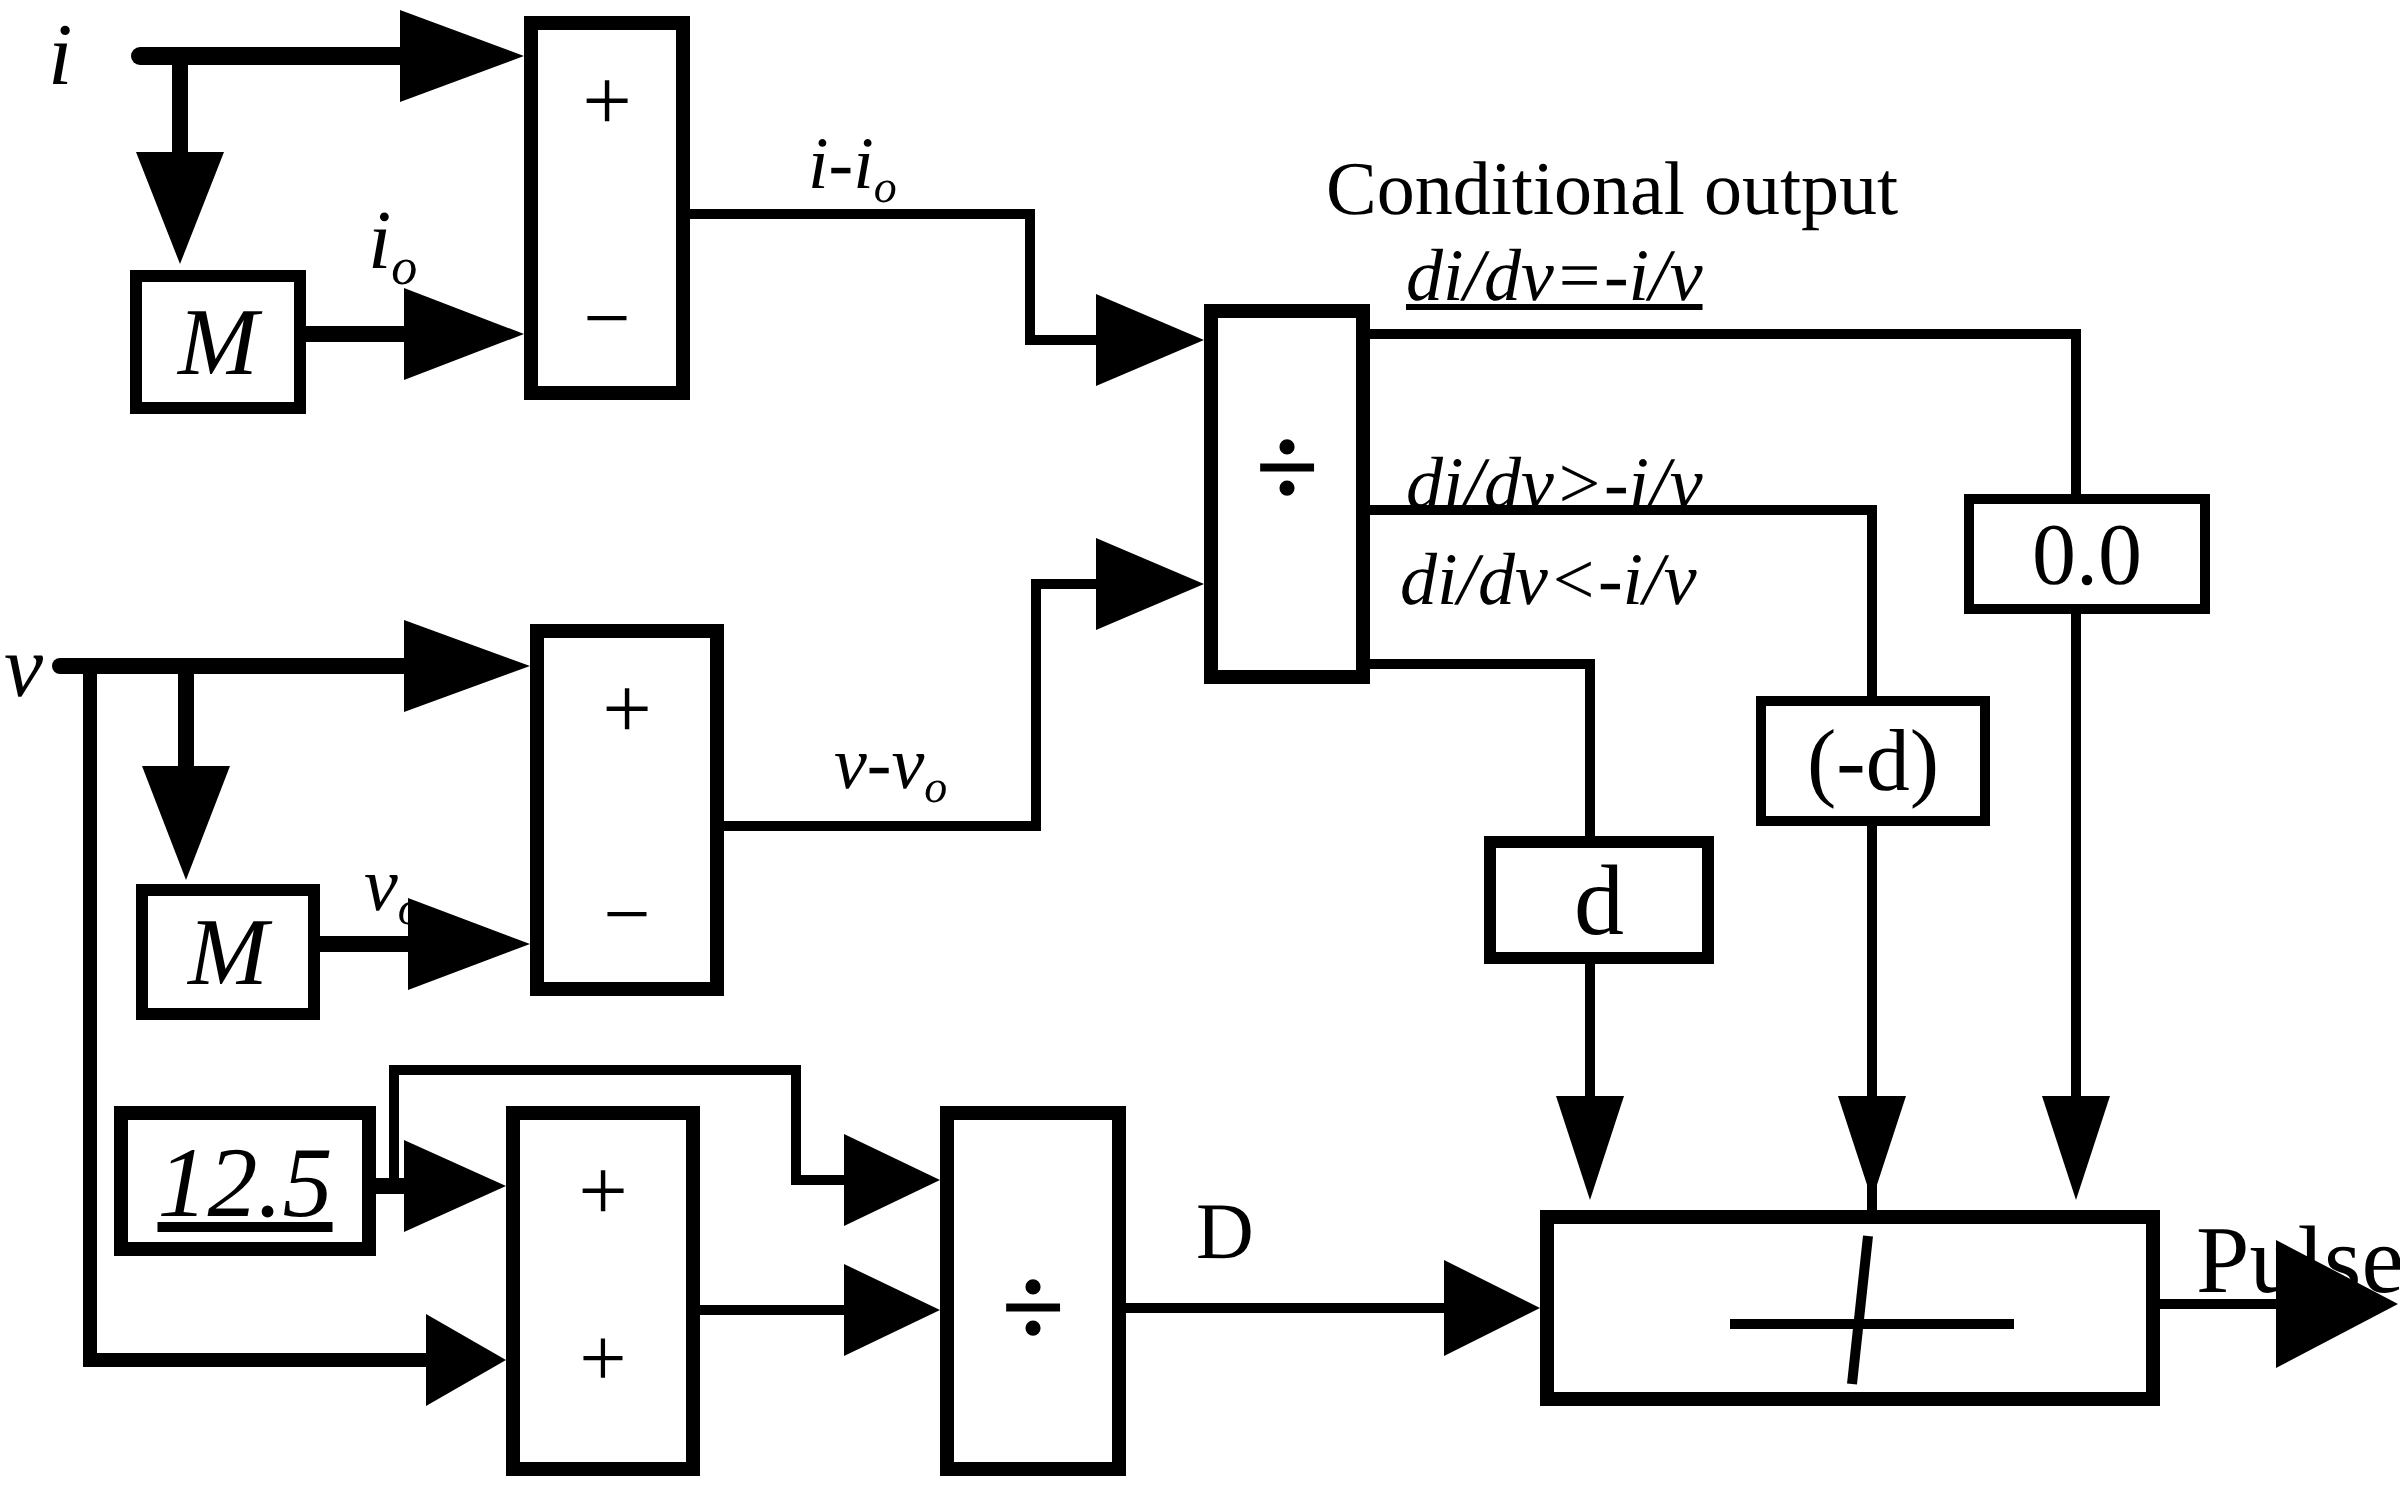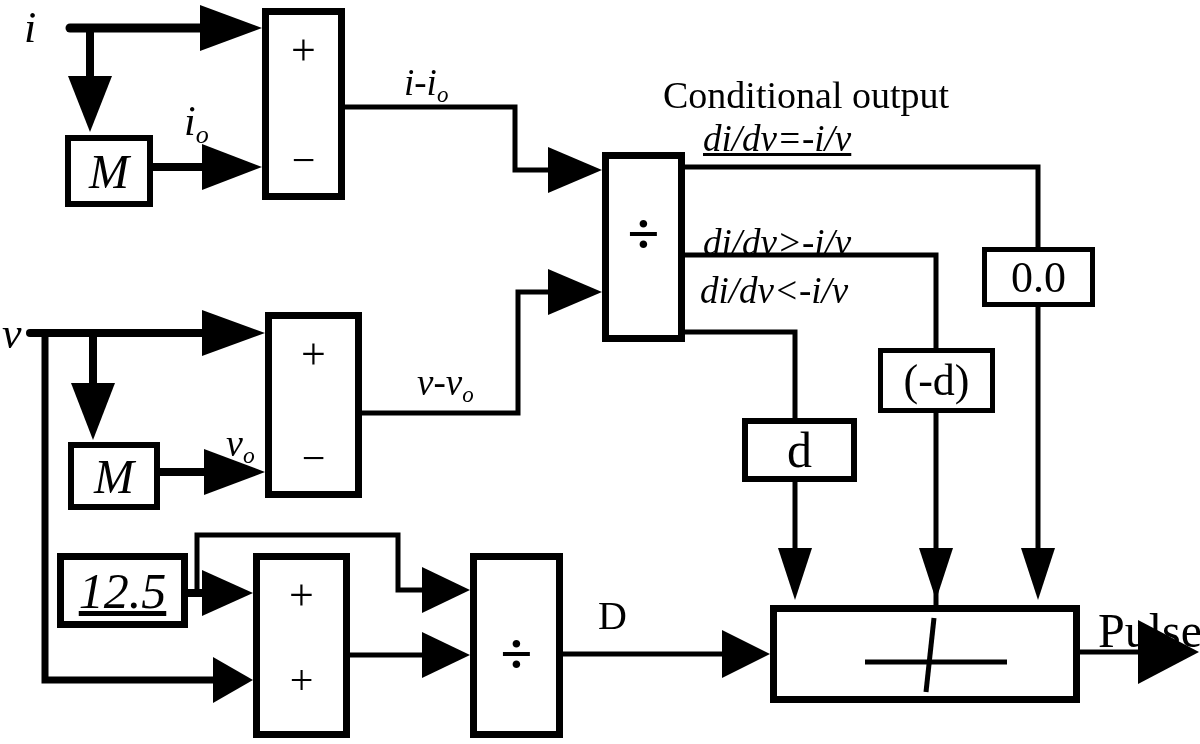--- a/index.html
+++ b/index.html
@@ -113,21 +113,21 @@
 
   <div class="box" style="left:265px;top:312px;width:97px;height:186px;">
     <span class="sign-top">+</span>
     <span class="sign-bottom">−</span>
   </div>
 
   <div class="box" style="left:602px;top:152px;width:83px;height:190px;">
     <span class="divsym">÷</span>
   </div>
 
-  <div class="box b5" style="left:982px;top:247px;width:113px;height:60px;">
+  <div class="box b5" style="left:982px;top:247px;width:123px;height:60px;">
     <span class="cst">0.0</span>
   </div>
 
   <div class="box b5" style="left:878px;top:348px;width:117px;height:65px;">
     <span class="cst">(-d)</span>
   </div>
 
   <div class="box b6" style="left:742px;top:418px;width:115px;height:64px;">
     <span class="cstd">d</span>
   </div>
@@ -163,21 +163,21 @@
   </div>
 
   <div class="lbl" style="left:663px;top:76px;font-size:38px;">Conditional output</div>
 
   <div class="lbl it" style="left:703px;top:120px;font-size:37px;text-decoration:underline;">di/dv=-i/v</div>
   <div class="lbl it" style="left:703px;top:198px;font-size:37px;margin-top:26px;">di/dv&gt;-i/v</div>
   <div class="lbl it" style="left:700px;top:272px;font-size:37px;">di/dv&lt;-i/v</div>
 
   <div class="lbl it" style="left:2px;top:312px;font-size:44px;">v</div>
 
-  <div class="lbl" style="left:182px;top:424px;font-size:38px;margin-left:44px;">
+  <div class="lbl" style="left:182px;top:424px;font-size:38px;">
     <span class="it">v</span><span class="sub">o</span>
   </div>
 
   <div class="lbl" style="left:417px;top:364px;font-size:37px;">
     <span class="it">v-v</span><span class="sub">o</span>
   </div>
 
   <div class="lbl" style="left:598px;top:596px;font-size:40px;">D</div>
 
   <div class="lbl" style="left:1098px;top:561px;font-size:48px;margin-top:46px;">Pulse</div>

